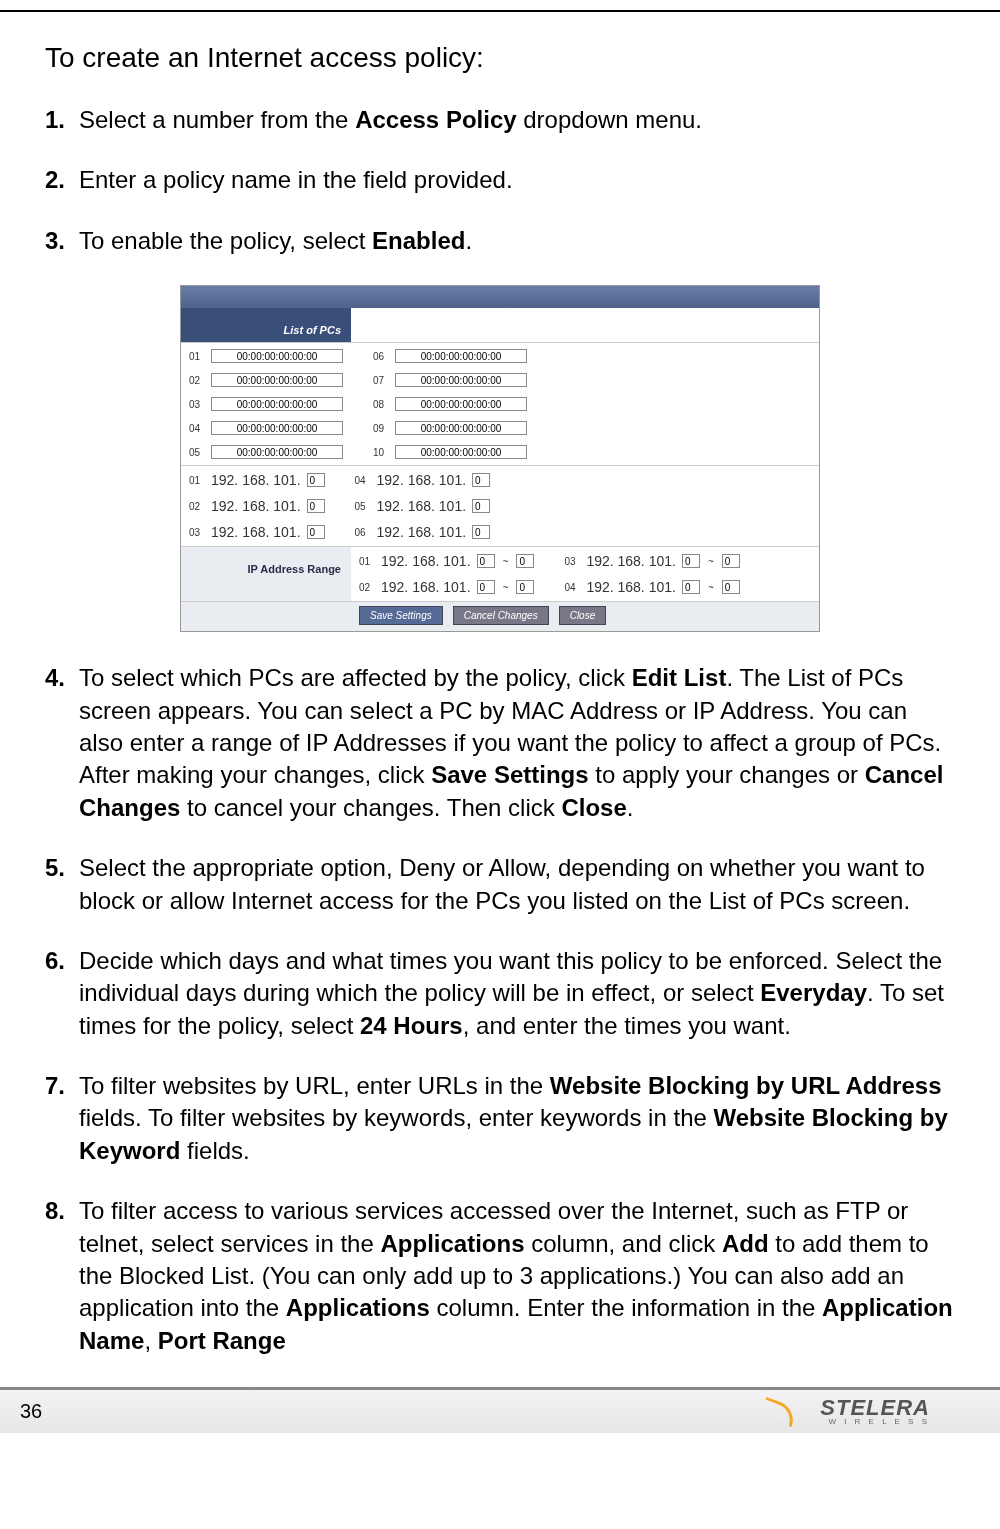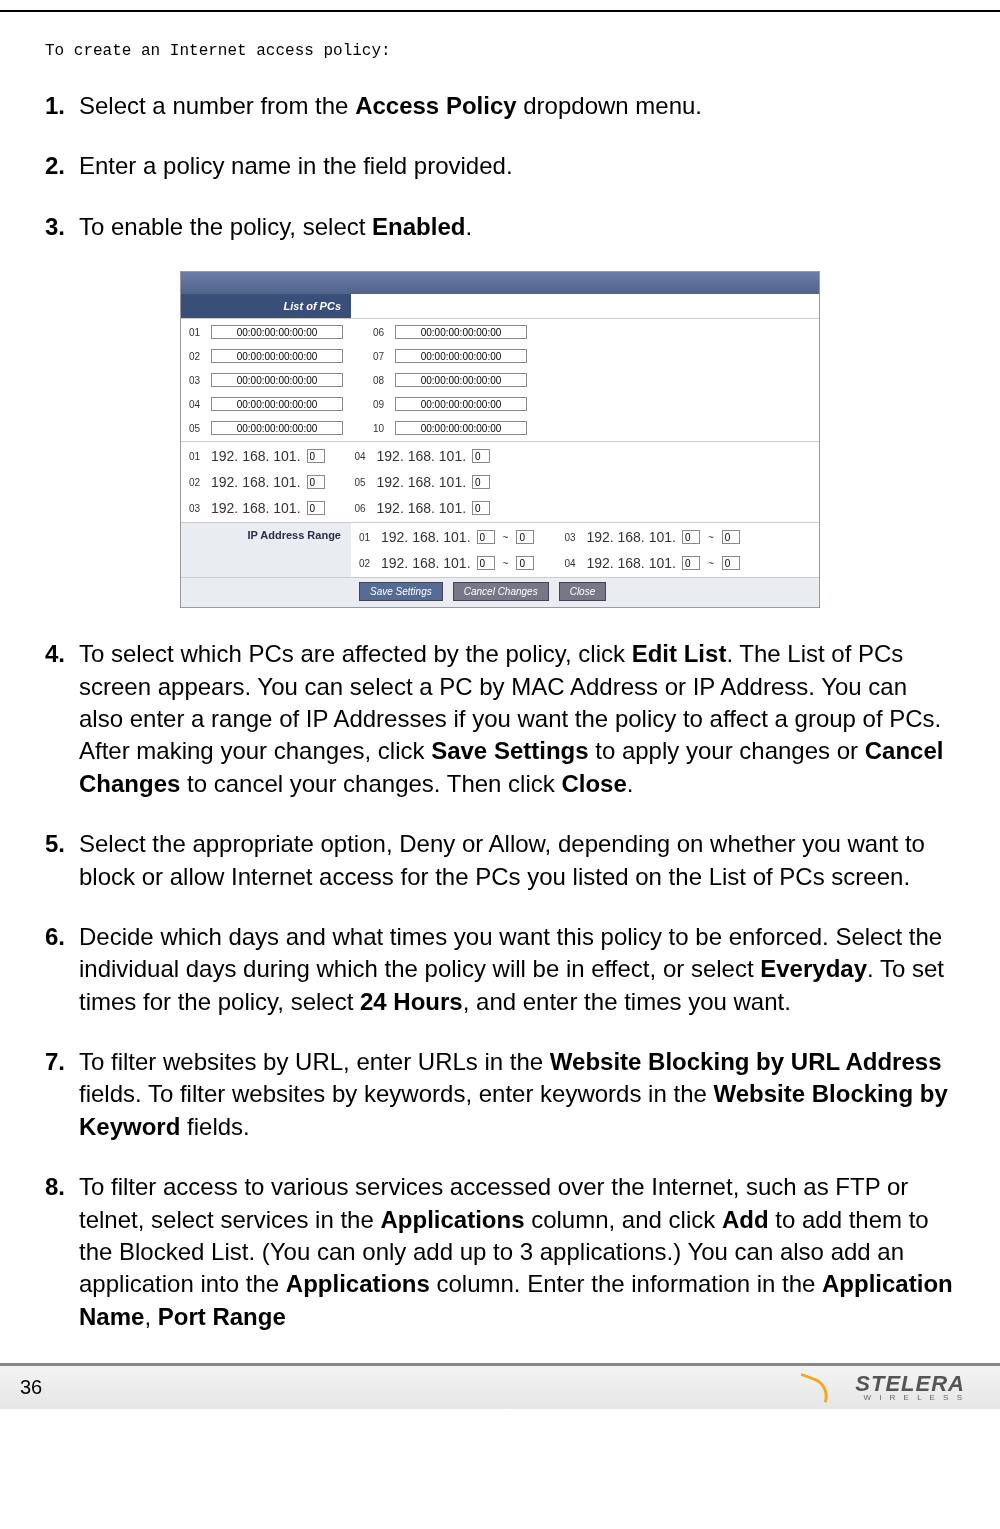--- a/index.html
+++ b/index.html
@@ -10,23 +10,22 @@
     color: #000;
     background: #fff;
     width: 1000px;
   }
   .page {
     padding: 20px 45px 0 45px;
     border-top: 2px solid #000;
     margin-top: 10px;
   }
   .intro {
-    font-size: 16px;
+    font-size: 28px;
     margin: 10px 0 30px 0;
-    font-family: Liberation Mono, monospace;
   }
   ol.steps {
     list-style: none;
     padding: 0;
     margin: 0;
   }
   ol.steps > li {
     display: flex;
     margin-bottom: 28px;
     font-size: 24px;
@@ -55,21 +54,21 @@
     height: 22px;
     background: linear-gradient(#6a7ea8,#50628a);
   }
   .shot .section {
     display:flex;
     border-bottom:1px solid #ccc;
   }
   .shot .label-col {
     width: 170px;
     background:#e9ecf1;
-    padding:6px 10px 6px 0;
+    padding:16px 10px 6px 0;
     font-size:11px;
     font-weight:bold;
     color:#2b2b4a;
     text-align:right;
   }
   .shot .label-head {
     background:#3a4e7a;
     color:#fff;
     font-style:italic;
   }
@@ -107,21 +106,21 @@
     border:1px solid #445;
     background:#556a94;
     font-style:italic;
   }
   .shot .btn.alt { background:#778; }
 
   .footer {
     margin-top: 30px;
     border-top: 3px solid #888;
     background: linear-gradient(#f3f3f3,#e6e6e6);
-    padding: 6px 35px 6px 20px;
+    padding: 6px 70px 6px 20px;
     display:flex;
     align-items:center;
     justify-content:space-between;
     height:46px;
   }
   .footer .pg { font-size:20px; }
   .logo {
     display:flex;
     align-items:center;
     gap:24px;

